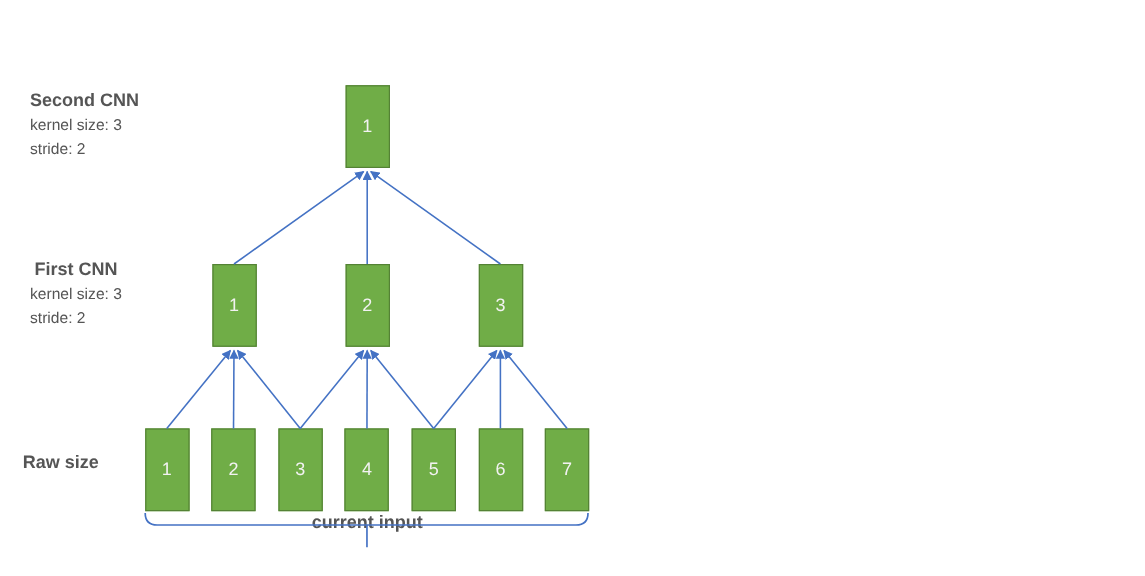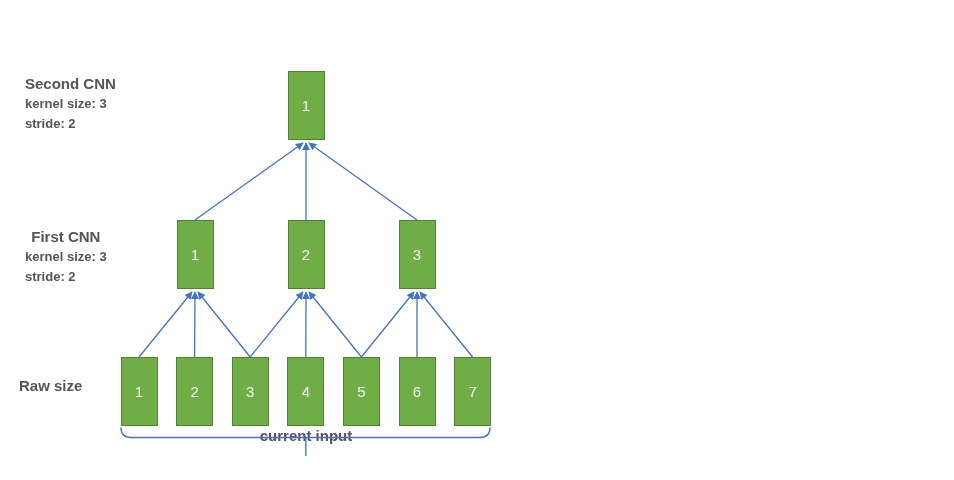--- a/index.html
+++ b/index.html
@@ -40,21 +40,21 @@
   .label-title {
     font-size: 15px;
     line-height: 20px;
     font-weight: bold;
     white-space: nowrap;
     text-align: center;
   }
   .label-detail {
     font-size: 13px;
     line-height: 20px;
-    font-weight: bold;
+    font-weight: normal;
     white-space: nowrap;
   }
   .brace-label {
     position: absolute;
     left: 306px;
     top: 427px;
     transform: translateX(-50%);
     font-size: 15px;
     font-weight: bold;
     color: var(--label-text, #555555);
@@ -88,21 +88,21 @@
       <path d="M121,427.5 Q121,437.5 131,437.5 L480,437.5 Q490,437.5 490,427.5" fill="none" stroke="#4472C4" stroke-width="1.4"></path>
       <path d="M305.8,437.5 L305.8,456" fill="none" stroke="#4472C4" stroke-width="1.4"></path>
     </svg>
 
   <div class="layer-label" style="left:25px; top:74px">
     <div class="label-title">Second CNN</div>
     <div class="label-detail">kernel size: 3</div>
     <div class="label-detail">stride: 2</div>
   </div>
 
-  <div class="layer-label" style="left:25px; top:227px">
+  <div class="layer-label" style="left:25px; top:215px">
     <div class="label-title">First CNN</div>
     <div class="label-detail">kernel size: 3</div>
     <div class="label-detail">stride: 2</div>
   </div>
 
   <div class="layer-label" style="left:19px; top:376px">
     <div class="label-title">Raw size</div>
   </div>
 
   <div id="nodes">

